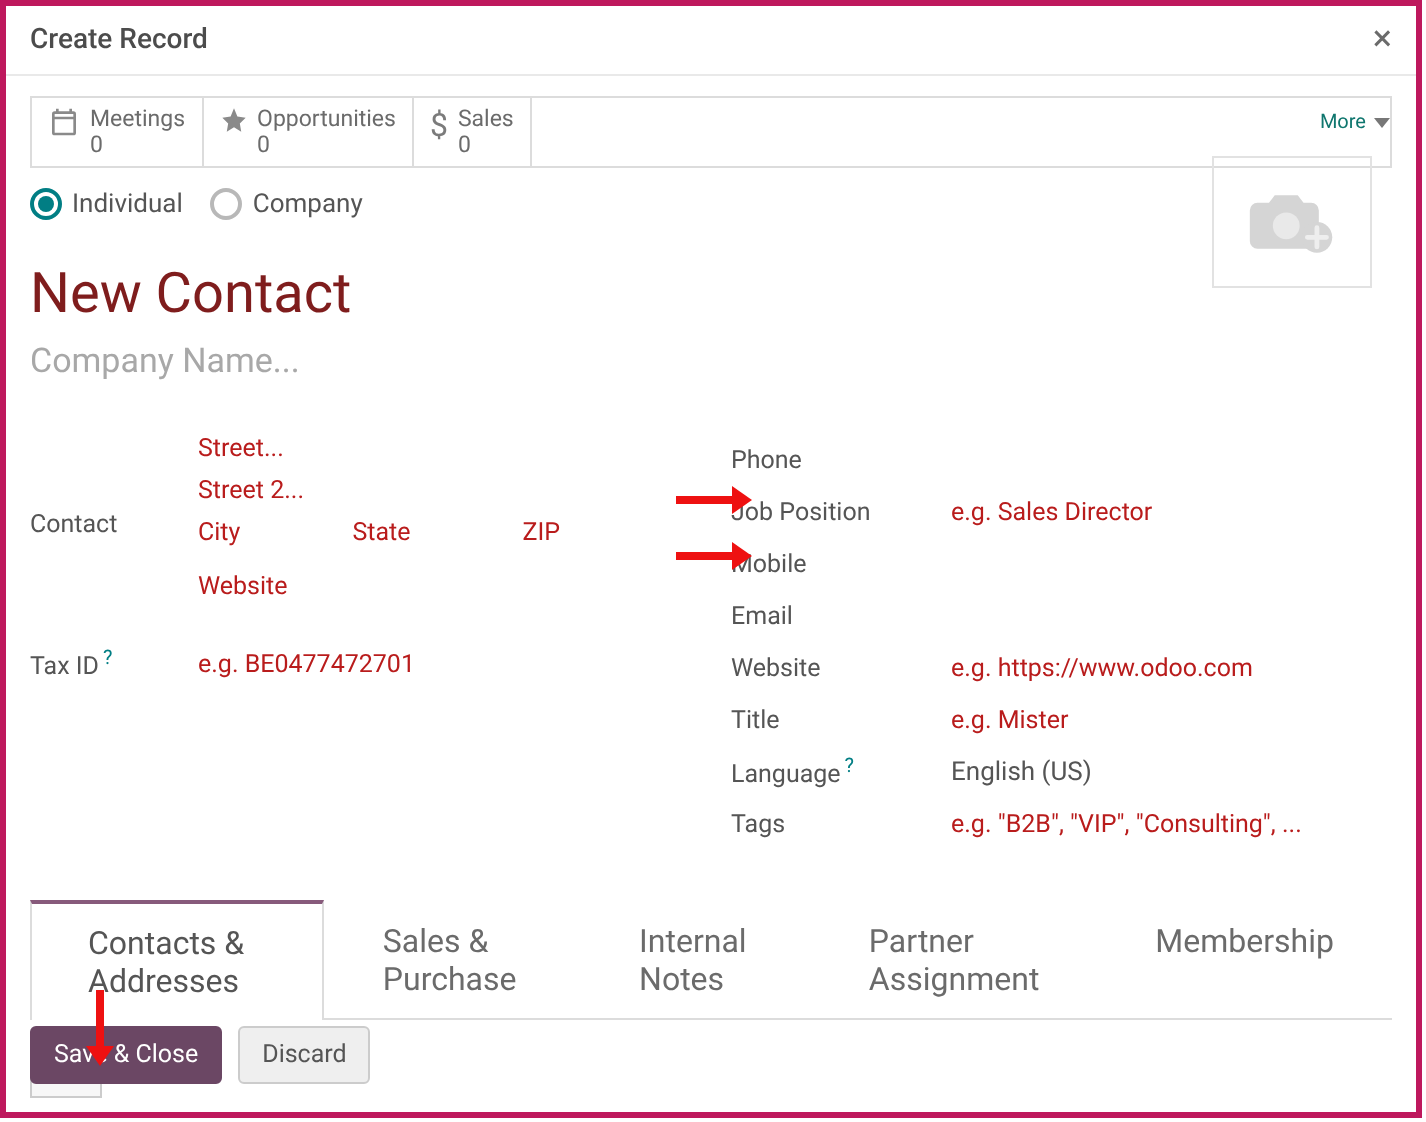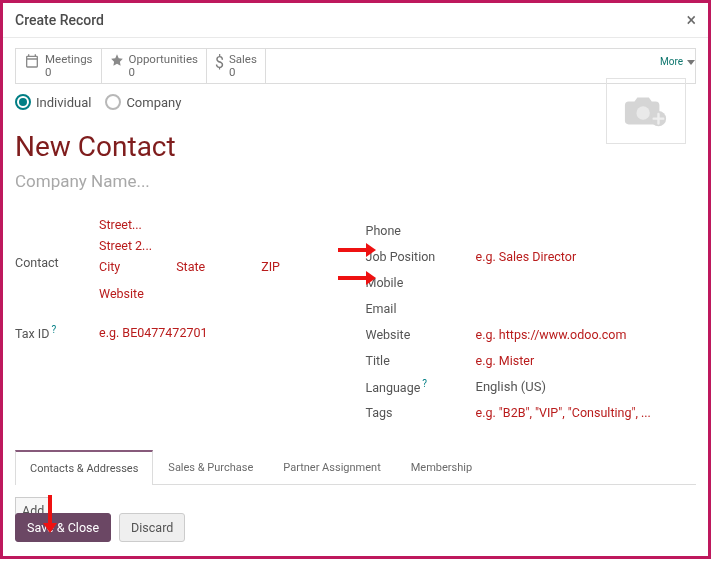--- a/index.html
+++ b/index.html
@@ -29,21 +29,21 @@
   .col{flex:1}
   .row{display:flex;align-items:center;min-height:26px}
   .lab{width:84px;color:#555;font-size:12.5px}
   .lab.big{width:110px}
   .ph{color:#b91c1c;font-size:12.5px}
   .addr{margin-left:0}
   .addr .ph{display:block;margin-bottom:6px}
   .addr .line3{display:flex;gap:56px}
   .help{color:#017e84;font-size:10px;vertical-align:super;margin-left:2px}
   .tabs{display:flex;border-bottom:1px solid #dcdcdc;margin-top:24px}
-  .tab{padding:10px 14px;font-size:11px;color:#6b6b6b;border:1px solid transparent;border-bottom:none;position:relative;top:1px}
+  .tab{padding:10px 28px;font-size:16px;color:#6b6b6b;border:1px solid transparent;border-bottom:none;position:relative;top:1px}
   .tab.active{border-color:#dcdcdc;border-top:2px solid #875A7B;background:#fff;color:#555}
   .addbtn{margin-top:12px;display:inline-block;padding:5px 6px;border:1px solid #ccc;background:#f7f7f7;color:#555;font-size:12.5px}
   .footer{position:absolute;left:12px;bottom:14px;display:flex;gap:8px}
   .btn{padding:6px 11px;font-size:12.5px;border:1px solid #ccc;background:#efefef;color:#555;border-radius:3px}
   .btn.primary{background:#6b4764;border-color:#6b4764;color:#fff}
   .arrow{position:absolute;pointer-events:none}
   input.fake{border:none;outline:none;font:inherit;color:#a8a8a8;background:transparent;padding:0;width:100%}
   input.fake::placeholder{color:#a8a8a8}
 </style>
 </head>
@@ -155,20 +155,21 @@
         <div class="row">
             <div class="lab big">Tags</div>
             <span class="ph">e.g. "B2B", "VIP", "Consulting", ...</span>
           </div>
       </div>
     </div>
 
     <div class="tabs">
       <div class="tab active">Contacts &amp; Addresses</div>
       <div class="tab">Sales &amp; Purchase</div>
+      <div class="tab">Internal Notes</div>
       <div class="tab">Partner Assignment</div>
       <div class="tab">Membership</div>
     </div>
 
     <span class="addbtn">Add</span>
   </div>
 
   <div class="footer">
     <span class="btn primary">Save &amp; Close</span>
     <span class="btn">Discard</span>

